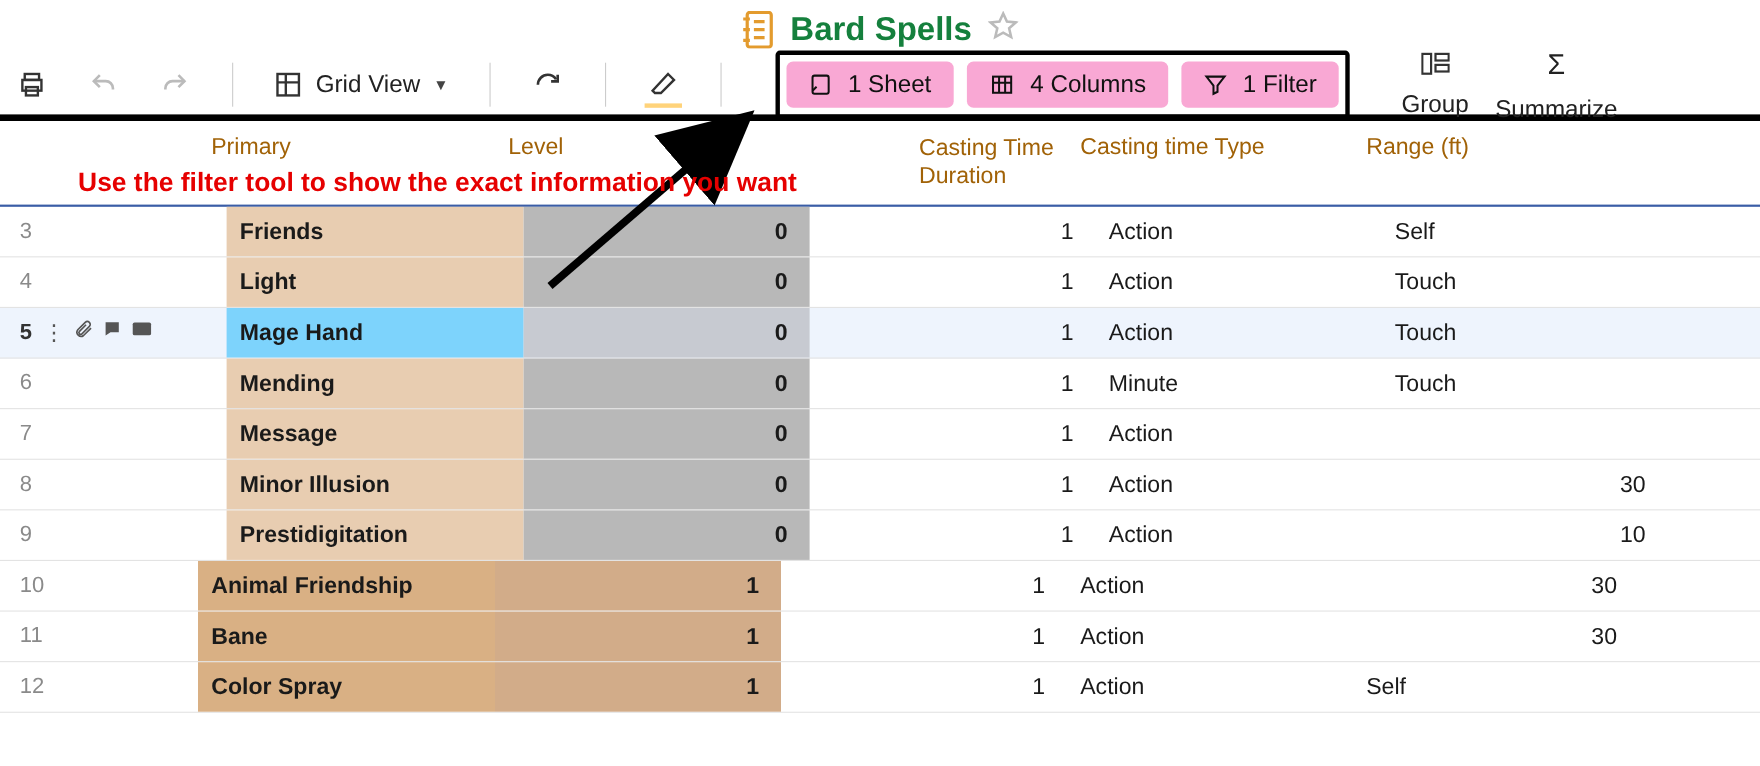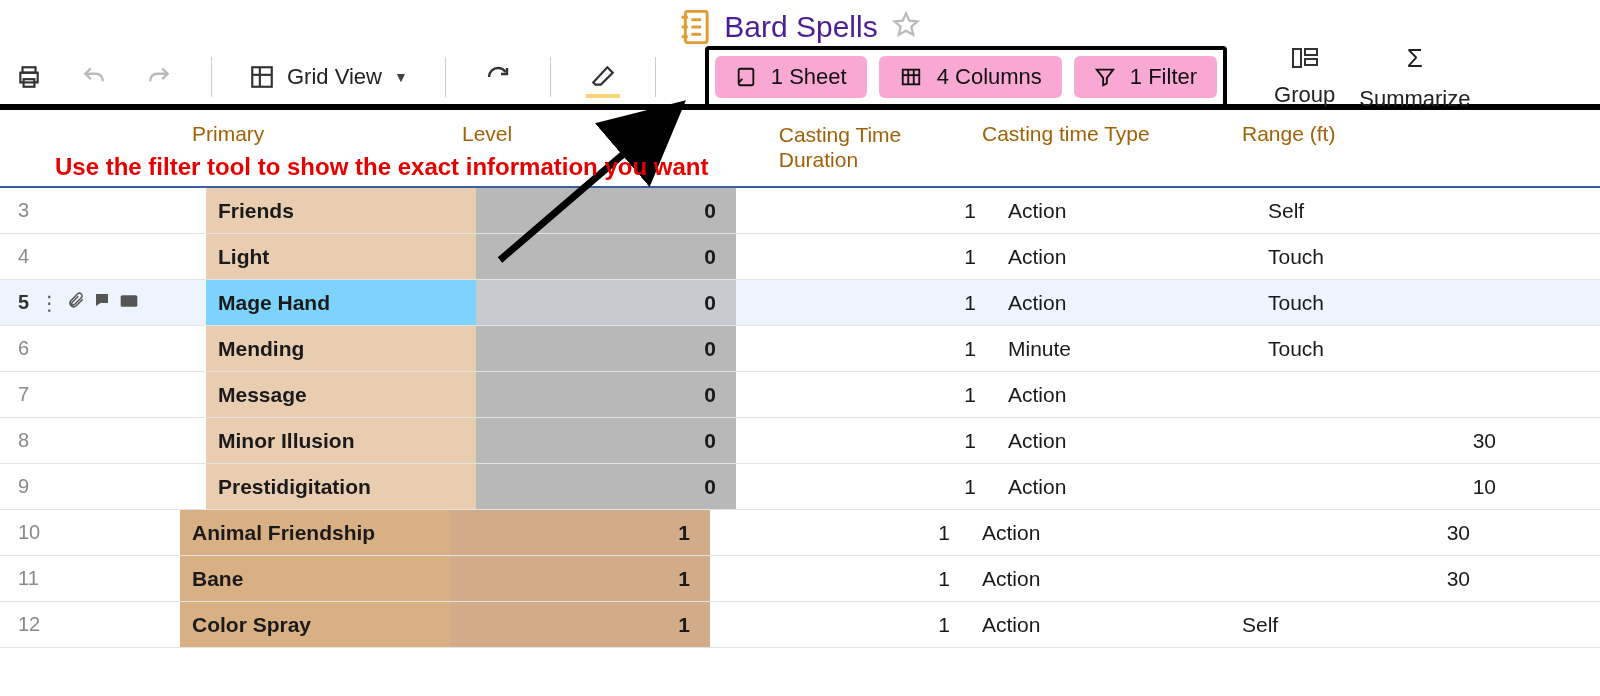--- a/index.html
+++ b/index.html
@@ -14,21 +14,21 @@
     overflow: hidden;
   }
   .title-bar {
     display: flex;
     align-items: center;
     justify-content: center;
     gap: 14px;
     padding: 10px 0 6px;
   }
   .title-bar .doc-icon svg { display:block; }
-  .title-bar .title { font-size: 30px; font-weight: 400; color:#4c1d95; }
+  .title-bar .title { font-size: 30px; font-weight: 700; color:#15803d; }
   .title-bar .star { color:#bbb; }
 
   .toolbar {
     display:flex;
     align-items:center;
     height:60px;
     padding: 0 6px;
     border-bottom:6px solid #000000;
     gap:19px;
   }
@@ -99,21 +99,21 @@
   .row.hover { background:#eef4fd; }
   .row.hover .col-rownum { color:#333; }
   .row.hover .col-primary { background:#7dd3fc; }
   .row.hover .col-level   { background:#c7cad1; }
   .row .row-icons { display:none; gap:8px; color:#555; }
   .row.hover .row-icons { display:flex; }
   .row.hover .rownum-text {font-weight:700;}
 
   .annotation {
     position:absolute;
-    top:43px; left:55px;
+    top:43px; left:71px;
     color:#e60000;
     font-weight:700;
     font-size:24px;
     z-index:10;
   }
   .arrow {
     position:absolute;
     top:-10px;
     left:480px;
     z-index:9;
@@ -238,21 +238,21 @@
       <span>Summarize</span>
     </div>
   </div>
 </div>
 
 <div class="grid-wrap">
   <div class="header-row">
     <div class="cell col-rownum"></div>
     <div class="cell col-primary">Primary</div>
     <div class="cell col-level" style="justify-content:flex-start">Level</div>
-    <div class="cell col-cast header-multi" style="justify-content:center">
+    <div class="cell col-cast header-multi" style="justify-content:flex-end">
       <div><span>Casting Time</span><br><span>Duration</span></div>
     </div>
     <div class="cell col-type">Casting time Type</div>
     <div class="cell col-range">Range (ft)</div>
   </div>
 
   <div class="annotation">Use the filter tool to show the exact information you want</div>
   <svg class="arrow" width="220" height="180">
     <defs>
         <marker id="ah" markerWidth="12" markerHeight="12" refX="9" refY="6" orient="auto">

